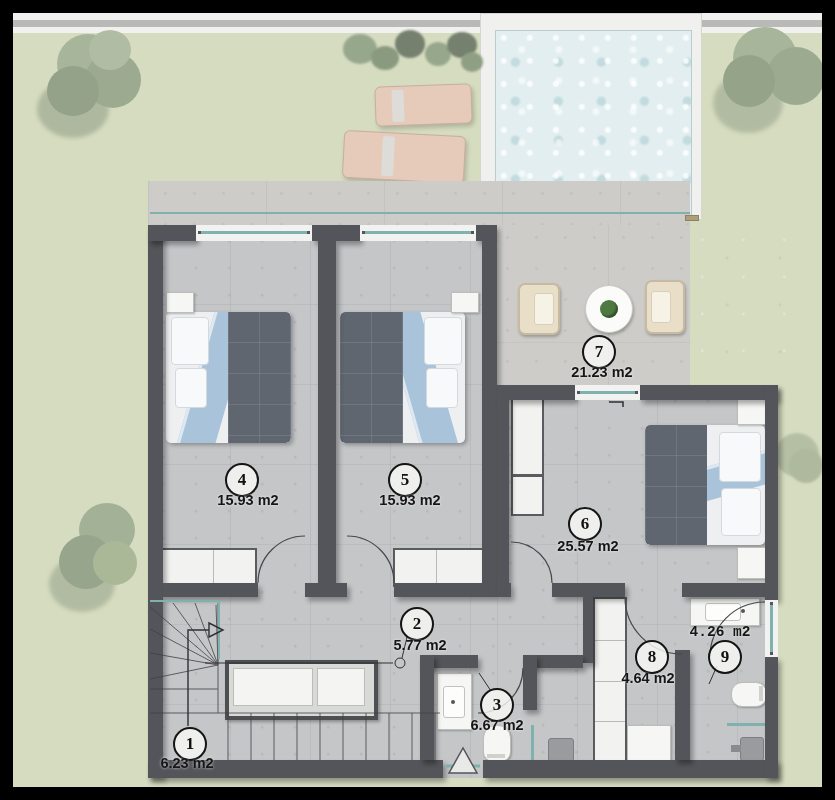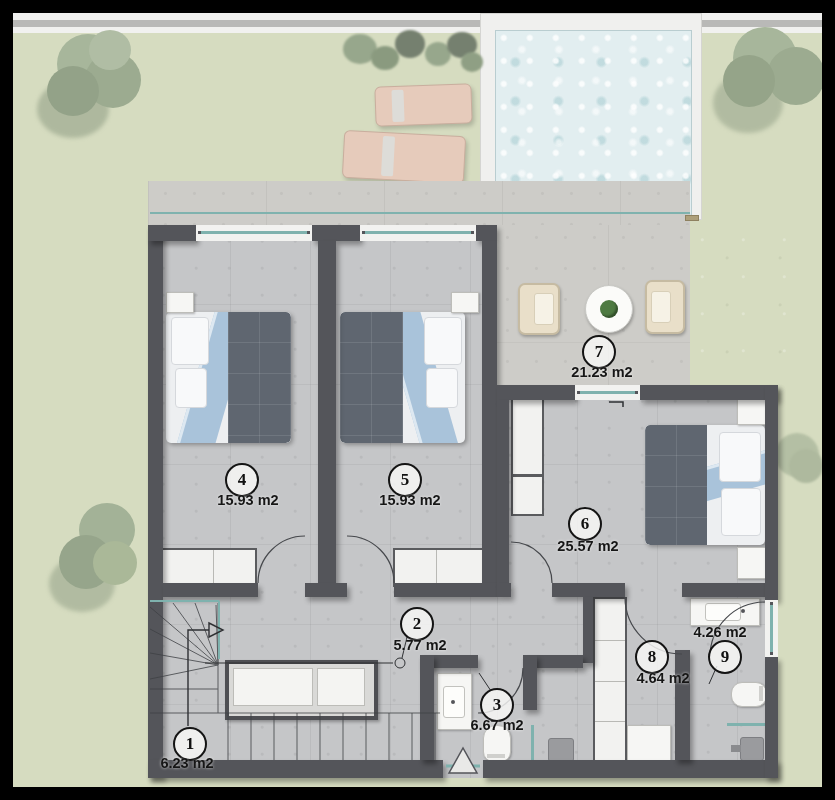--- a/index.html
+++ b/index.html
@@ -318,21 +318,21 @@
   <div class="label-area" style="left:575px;top:525px;">25.57 m2</div>
 
   <div class="label-circle" style="left:569px;top:322px;">
         <span>7</span>
       </div>
   <div class="label-area" style="left:589px;top:351px;">21.23 m2</div>
 
   <div class="label-circle" style="left:622px;top:627px;">
         <span>8</span>
       </div>
-  <div class="label-area" style="left:650px;top:657px;">4.64 m2</div>
+  <div class="label-area" style="left:635px;top:657px;">4.64 m2</div>
 
   <div class="label-circle" style="left:695px;top:627px;">
         <span>9</span>
       </div>
-  <div class="label-area" style="left:707px;top:611px;">4.26 m2</div>
+  <div class="label-area" style="left:707px;top:611px;font-family:Liberation Mono, monospace;">4.26 m2</div>
 
  </div>
 </div>
 
 </body></html>

